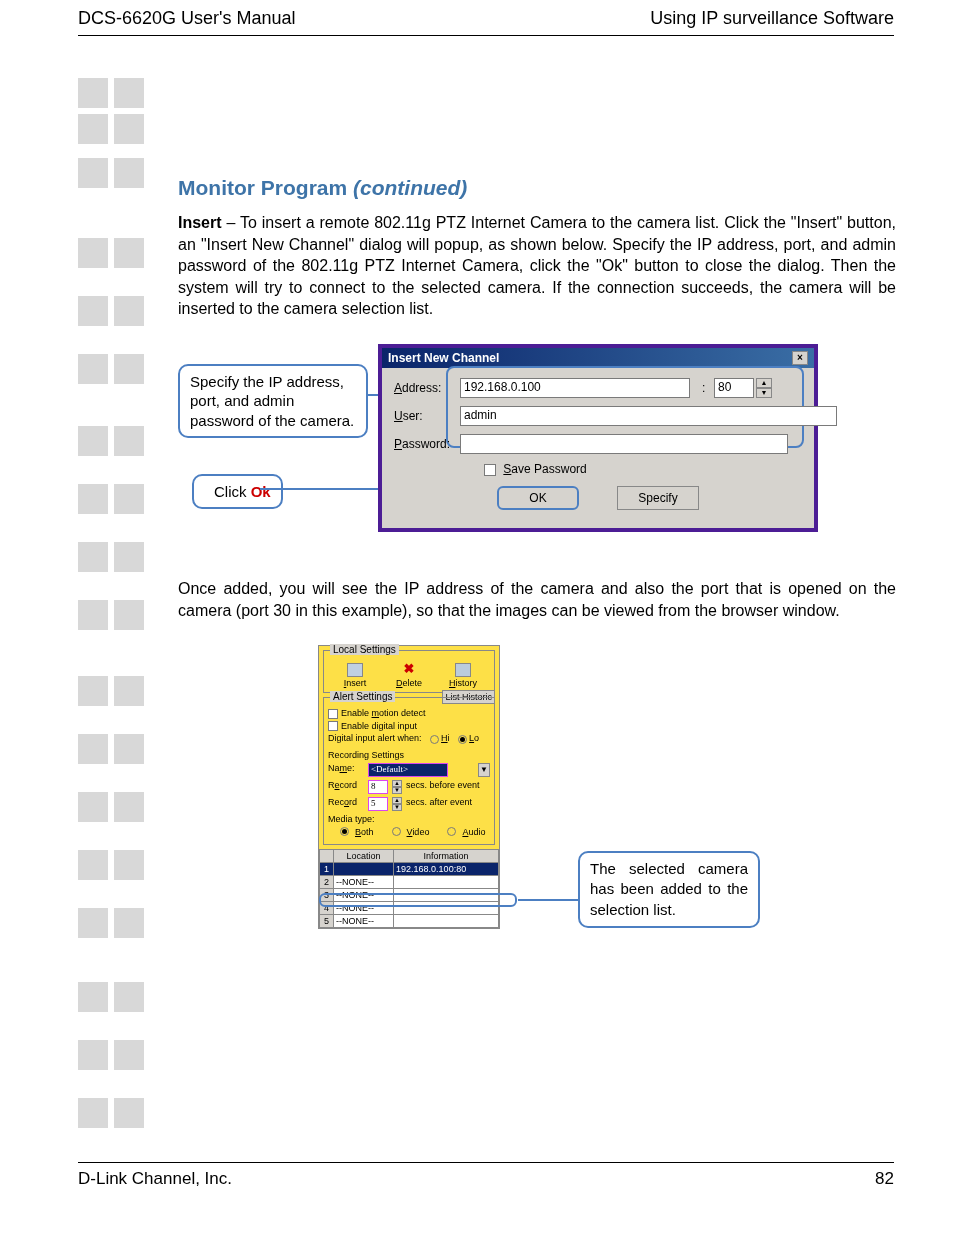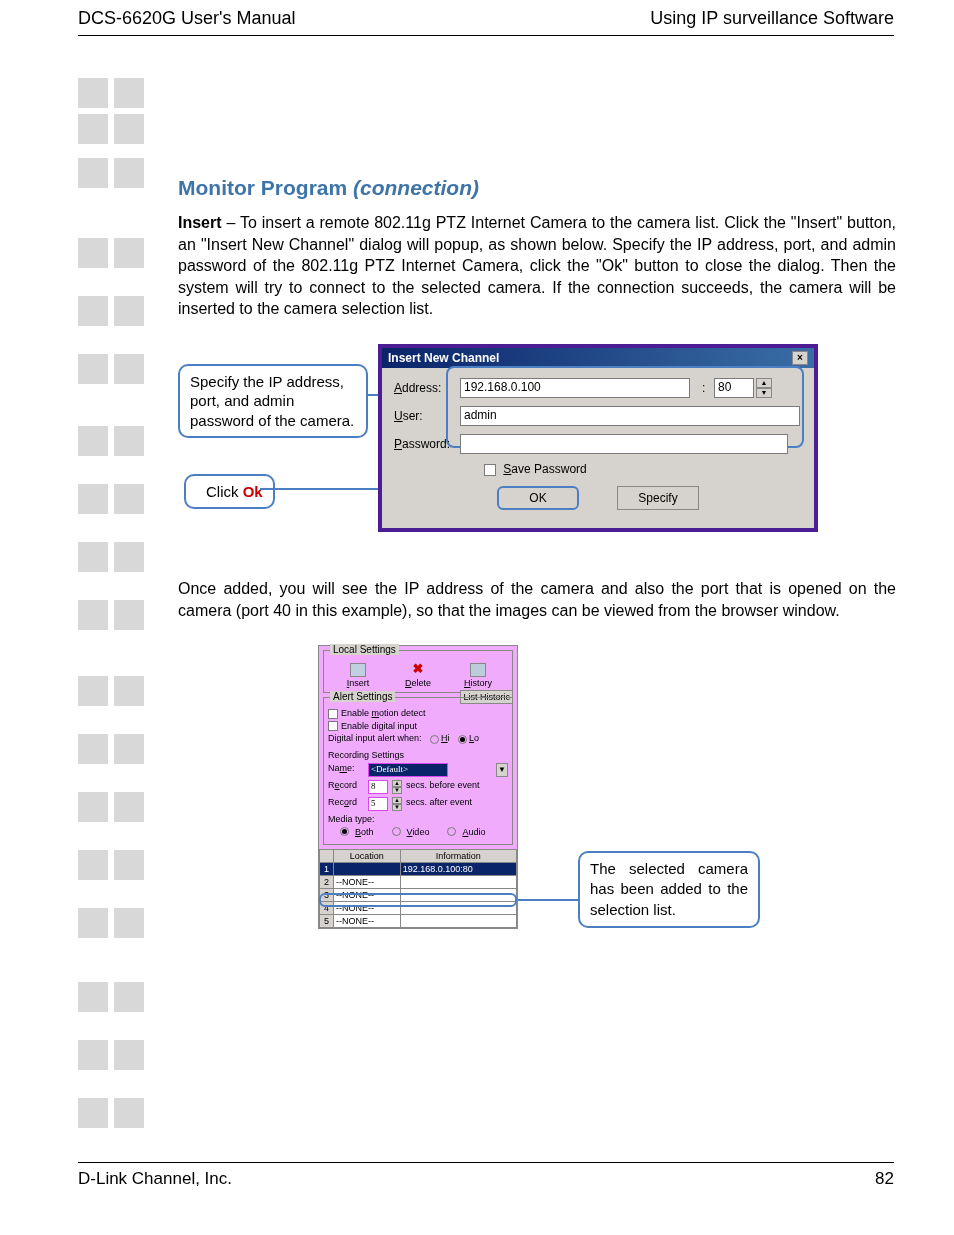--- a/index.html
+++ b/index.html
@@ -121,22 +121,22 @@
 
   
   .panel-area {
     position:relative;
     height:330px;
     margin-top:6px;
   }
   .panel {
     position:absolute;
     left:140px; top:0;
-    width:200px;
-    background:#f0abfc;
+    width:182px;
+    background:#fde047;
     border:1px solid #888;
     font-family:Tahoma, Arial, sans-serif;
     font-size:10px;
   }
   .group { border:1px solid #888; margin:4px; padding:4px; position:relative; }
   .group-title {
     position:absolute; top:-7px; left:6px; background:#d6d3ce;
     padding:0 3px; font-size:10px;
   }
   .localset-row { display:flex; justify-content:space-around; margin-top:4px; }
@@ -247,31 +247,31 @@
   <span class="sq" style="left:0;top:904px"></span>
     <span class="sq" style="left:36px;top:904px"></span>
   <span class="sq" style="left:0;top:962px"></span>
     <span class="sq" style="left:36px;top:962px"></span>
   <span class="sq" style="left:0;top:1020px"></span>
     <span class="sq" style="left:36px;top:1020px"></span>
 </div>
 
 <div class="content">
   <div class="section-heading">
-    <span>Monitor Program </span><span class="continued">(connection)</span>
+    <span>Monitor Program </span><span class="continued">(continued)</span>
   </div>
   <p class="para">
     <span class="bold">Insert</span><span> – To insert a remote 802.11g PTZ Internet Camera  to the camera list. Click the "Insert" button, an "Insert New Channel" dialog will popup, as shown below. Specify the IP address, port, and admin password of the 802.11g PTZ Internet Camera, click the "Ok" button to close the dialog. Then the system will try to connect to the selected camera. If the connection succeeds, the camera will be inserted to the camera selection list.</span>
   </p>
 
   <div class="dialog-area">
     <div class="callout" style="left:0;top:20px;width:190px;">Specify the IP address, port, and admin password of the camera.</div>
     <div class="callout-line" style="left:190px;top:50px;width:76px;"></div>
 
-    <div class="callout ok-call" style="left:6px;top:130px;padding-left:20px;">
+    <div class="callout ok-call" style="left:14px;top:130px;padding-left:20px;">
       <span>Click </span><span class="okred">Ok</span>
     </div>
     <div class="callout-line" style="left:82px;top:144px;width:246px;"></div>
 
     <div class="dlg">
       <div class="dlg-title">
         <span>Insert New Channel</span>
         <span class="dlg-close">×</span>
       </div>
       <div class="dlg-body" style="position:relative;">
@@ -281,39 +281,39 @@
           <span class="dlg-input">192.168.0.100</span>
           <span class="dlg-colon">:</span>
           <span class="dlg-port">80</span>
           <span class="dlg-spin">
               <span>▲</span>
               <span>▼</span>
             </span>
         </div>
         <div class="dlg-field-row">
           <span class="dlg-label"><span class="underline">U</span>ser:</span>
-          <span class="dlg-input" style="width:340px;">admin</span>
+          <span class="dlg-input" style="width:377px;">admin</span>
         </div>
         <div class="dlg-field-row">
           <span class="dlg-label"><span class="underline">P</span>assword:</span>
           <span class="dlg-input" style="width:328px;"></span>
         </div>
         <div class="dlg-save-row">
           <span class="chk"></span>
           <span><span class="underline">S</span>ave Password</span>
         </div>
         <div class="dlg-buttons">
           <div class="dlg-btn ok-outline">OK</div>
           <div class="dlg-btn">Specify</div>
         </div>
       </div>
     </div>
   </div>
 
-  <p class="para">Once added, you will see the IP address of the camera and also the port that is opened on the camera (port 40 in this example), so that the images can be viewed from the browser window.</p>
+  <p class="para">Once added, you will see the IP address of the camera and also the port that is opened on the camera (port 30 in this example), so that the images can be viewed from the browser window.</p>
 
   <div class="panel-area">
     <div class="panel">
       <div class="group" style="padding-top:8px;">
         <span class="group-title">Local Settings</span>
         <div class="localset-row">
           <div class="local-btn"><span class="ic ic-insert"></span><span class="underline">I</span>nsert</div>
           <div class="local-btn"><span class="ic ic-delete">✖</span><span class="underline">D</span>elete</div>
           <div class="local-btn"><span class="ic ic-history"></span><span class="underline">H</span>istory</div>
         </div>

